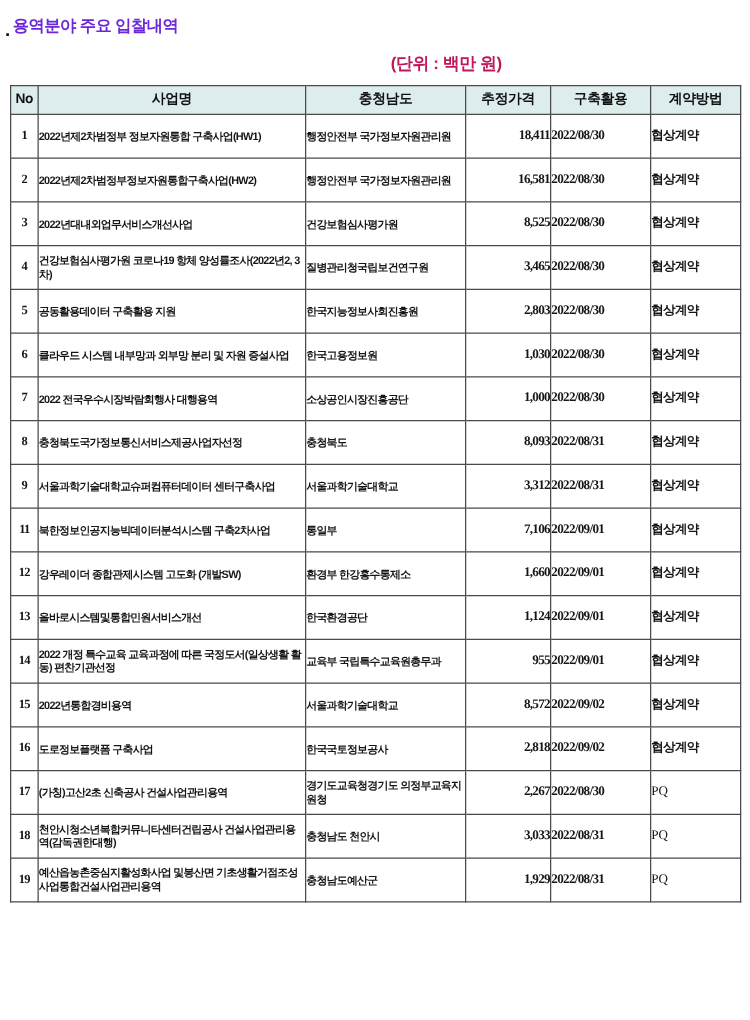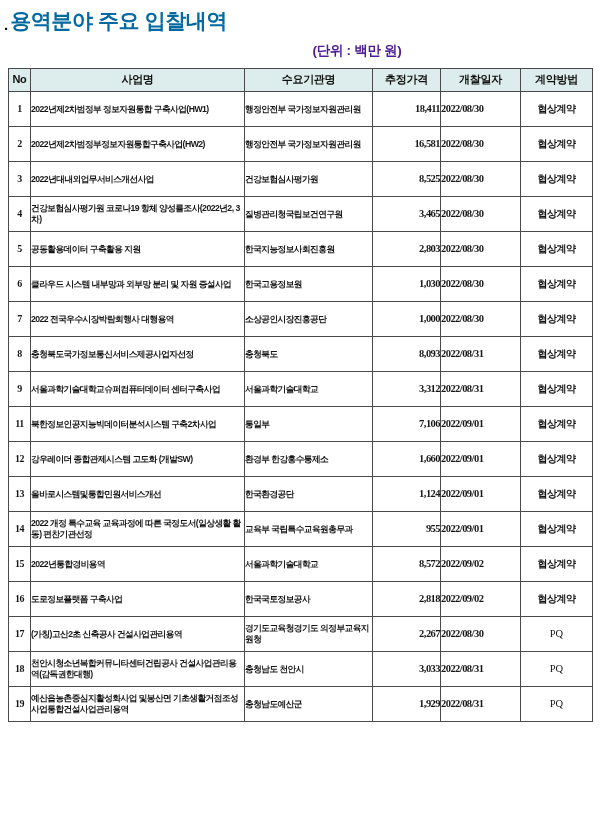--- a/index.html
+++ b/index.html
@@ -38,38 +38,38 @@
   .title-bullet {
     font-size: 15px;
     font-weight: 700;
     color: #111;
     line-height: 1;
     margin-left: 4px;
     margin-right: 2px;
     margin-top: 6px;
   }
   .title-text {
-    font-size: 21px;
+    font-size: 13px;
     font-weight: 700;
     letter-spacing: -0.4px;
-    color: #0369a1;
+    color: #6d28d9;
     white-space: nowrap;
   }
 
   
   .unit-note {
     position: absolute;
     top: 42px;
     left: 0;
     width: 594px;
     text-align: center;
     font-size: 13.5px;
     font-weight: 700;
     letter-spacing: -0.3px;
-    color: #4c1d95;
+    color: #be185d;
     padding-left: 120px;
     box-sizing: border-box;
   }
 
   
   .tbl-wrap {
     position: absolute;
     left: 8px;
     top: 68px;
     width: 584px;
@@ -138,21 +138,20 @@
     letter-spacing: 0;
     font-family: "Liberation Serif", "DejaVu Serif", serif;
   }
   td.date {
     font-size: 10.5px;
     font-weight: 400;
     letter-spacing: 0;
     font-family: "Liberation Serif", "DejaVu Serif", serif;
   }
   td.method {
-    text-align: center;
     font-size: 10px;
     font-weight: 700;
     letter-spacing: -0.3px;
   }
   td.method.pq {
     font-family: "Liberation Serif", "DejaVu Serif", serif;
     font-weight: 400;
     font-size: 10.5px;
     letter-spacing: 0;
   }
@@ -176,23 +175,23 @@
           <col class="c-name">
           <col class="c-org">
         <col class="c-price">
           <col class="c-date">
           <col class="c-method">
       </colgroup>
       <thead>
         <tr>
           <th>No</th>
           <th>사업명</th>
-          <th>수요기관명</th>
+          <th>충청남도</th>
           <th>추정가격</th>
-          <th>개찰일자</th>
+          <th>구축활용</th>
           <th>계약방법</th>
         </tr>
       </thead>
       <tbody id="bid-body">
           <tr>
             <td class="no">1</td>
             <td class="name">2022년제2차범정부 정보자원통합 구축사업(HW1)</td>
             <td class="org">행정안전부 국가정보자원관리원</td>
             <td class="price">18,411</td>
             <td class="date">2022/08/30</td>

